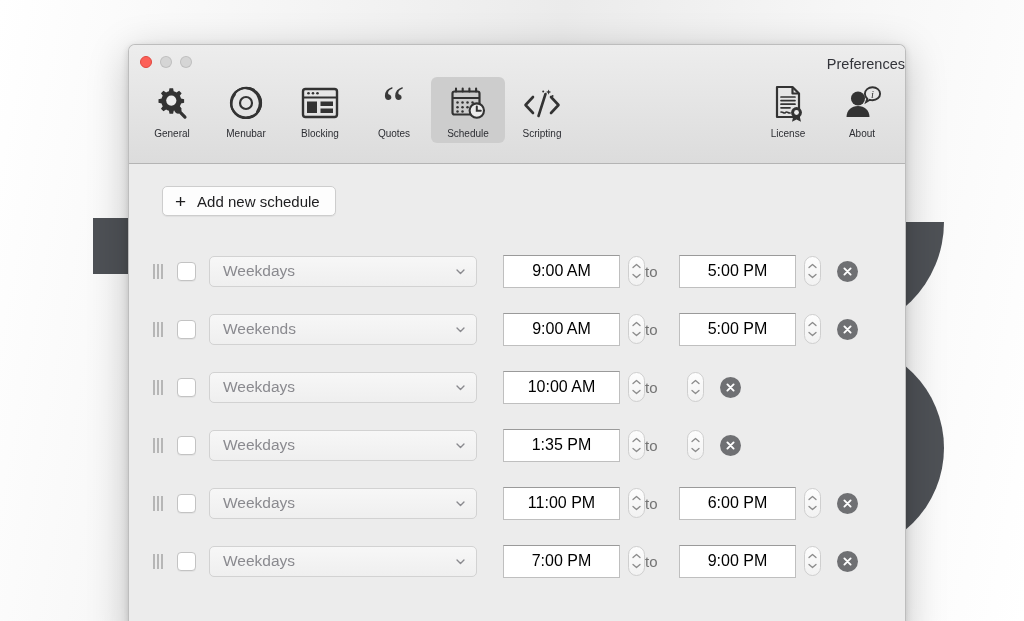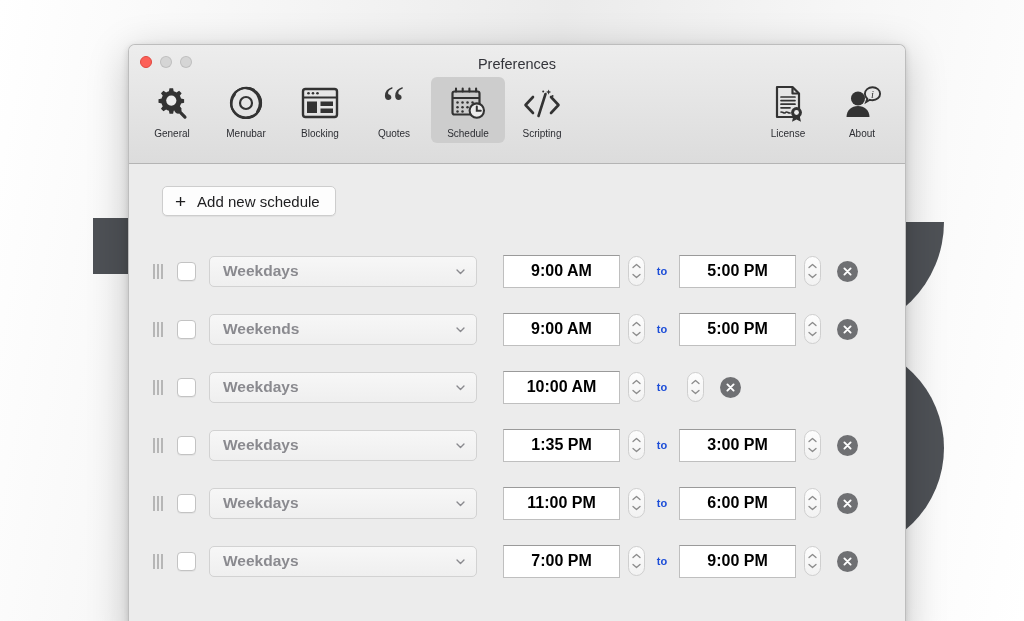--- a/index.html
+++ b/index.html
@@ -70,21 +70,21 @@
   .tl-btn {
     width: 12px; height: 12px; border-radius: 50%;
     border: 1px solid rgba(0,0,0,.10);
   }
   .tl-close  { background: #fc6058; border-color:#e0473f; }
   .tl-min    { background: #d5d5d5; }
   .tl-max    { background: #d5d5d5; }
 
   #win-title {
     position: absolute; left: 0; right: 0; top: 11px;
-    text-align: center;
+    text-align: right;
     font-size: 14.5px; color: #33343a;
   }
 
   
   #toolbar {
     position: absolute;
     left: 0; right: 0; top: 32px;
     height: 87px;
     display: flex;
     align-items: flex-start;
@@ -144,21 +144,20 @@
     font-size: 19px; line-height: 1; color: #1d1d1f; font-weight: 300;
   }
 
   #rows { margin-top: 26px; }
 
   .row {
     display: flex;
     align-items: center;
     height: 58px;
     padding-left: 24px;
-    font-weight: bold;
   }
 
   .drag-handle {
     width: 16px; display: flex; gap: 2.5px;
     margin-right: 8px; cursor: default;
   }
   .drag-handle i {
     display: block; width: 1.6px; height: 15px;
     background: #b6b6b6;
   }
@@ -211,22 +210,21 @@
     border-radius: 9px;
     display: flex; flex-direction: column;
     align-items: center; justify-content: center;
     gap: 4px;
     cursor: default;
   }
   .stepper svg { display:block; }
 
   .to-label {
     width: 34px;
-    text-align: center;
-    font-size: 11px; color: #1d4ed8;
+    font-size: 15px; color: #737373;
   }
 
   .del-btn {
     margin-left: 16px;
     width: 21px; height: 21px;
     border-radius: 50%;
     background: #6f7073;
     display: flex; align-items: center; justify-content: center;
     cursor: default;
   }
@@ -539,21 +537,20 @@
     <div class="time-field">1:35 PM</div>
     <div class="stepper">
       <svg width="9" height="6" viewBox="0 0 9 6">
                 <path d="M1 4.6 4.5 1.4 8 4.6" fill="none" stroke="#8c8c8c" stroke-width="1.3" stroke-linecap="round" stroke-linejoin="round"></path>
               </svg>
       <svg width="9" height="6" viewBox="0 0 9 6">
                 <path d="M1 1.4 4.5 4.6 8 1.4" fill="none" stroke="#8c8c8c" stroke-width="1.3" stroke-linecap="round" stroke-linejoin="round"></path>
               </svg>
     </div>
     <div class="to-label">to</div>
-    <div class="time-field">3:00 PM</div>
     <div class="stepper">
       <svg width="9" height="6" viewBox="0 0 9 6">
                 <path d="M1 4.6 4.5 1.4 8 4.6" fill="none" stroke="#8c8c8c" stroke-width="1.3" stroke-linecap="round" stroke-linejoin="round"></path>
               </svg>
       <svg width="9" height="6" viewBox="0 0 9 6">
                 <path d="M1 1.4 4.5 4.6 8 1.4" fill="none" stroke="#8c8c8c" stroke-width="1.3" stroke-linecap="round" stroke-linejoin="round"></path>
               </svg>
     </div>
     <div class="del-btn">
       <svg width="11" height="11" viewBox="0 0 11 11">

